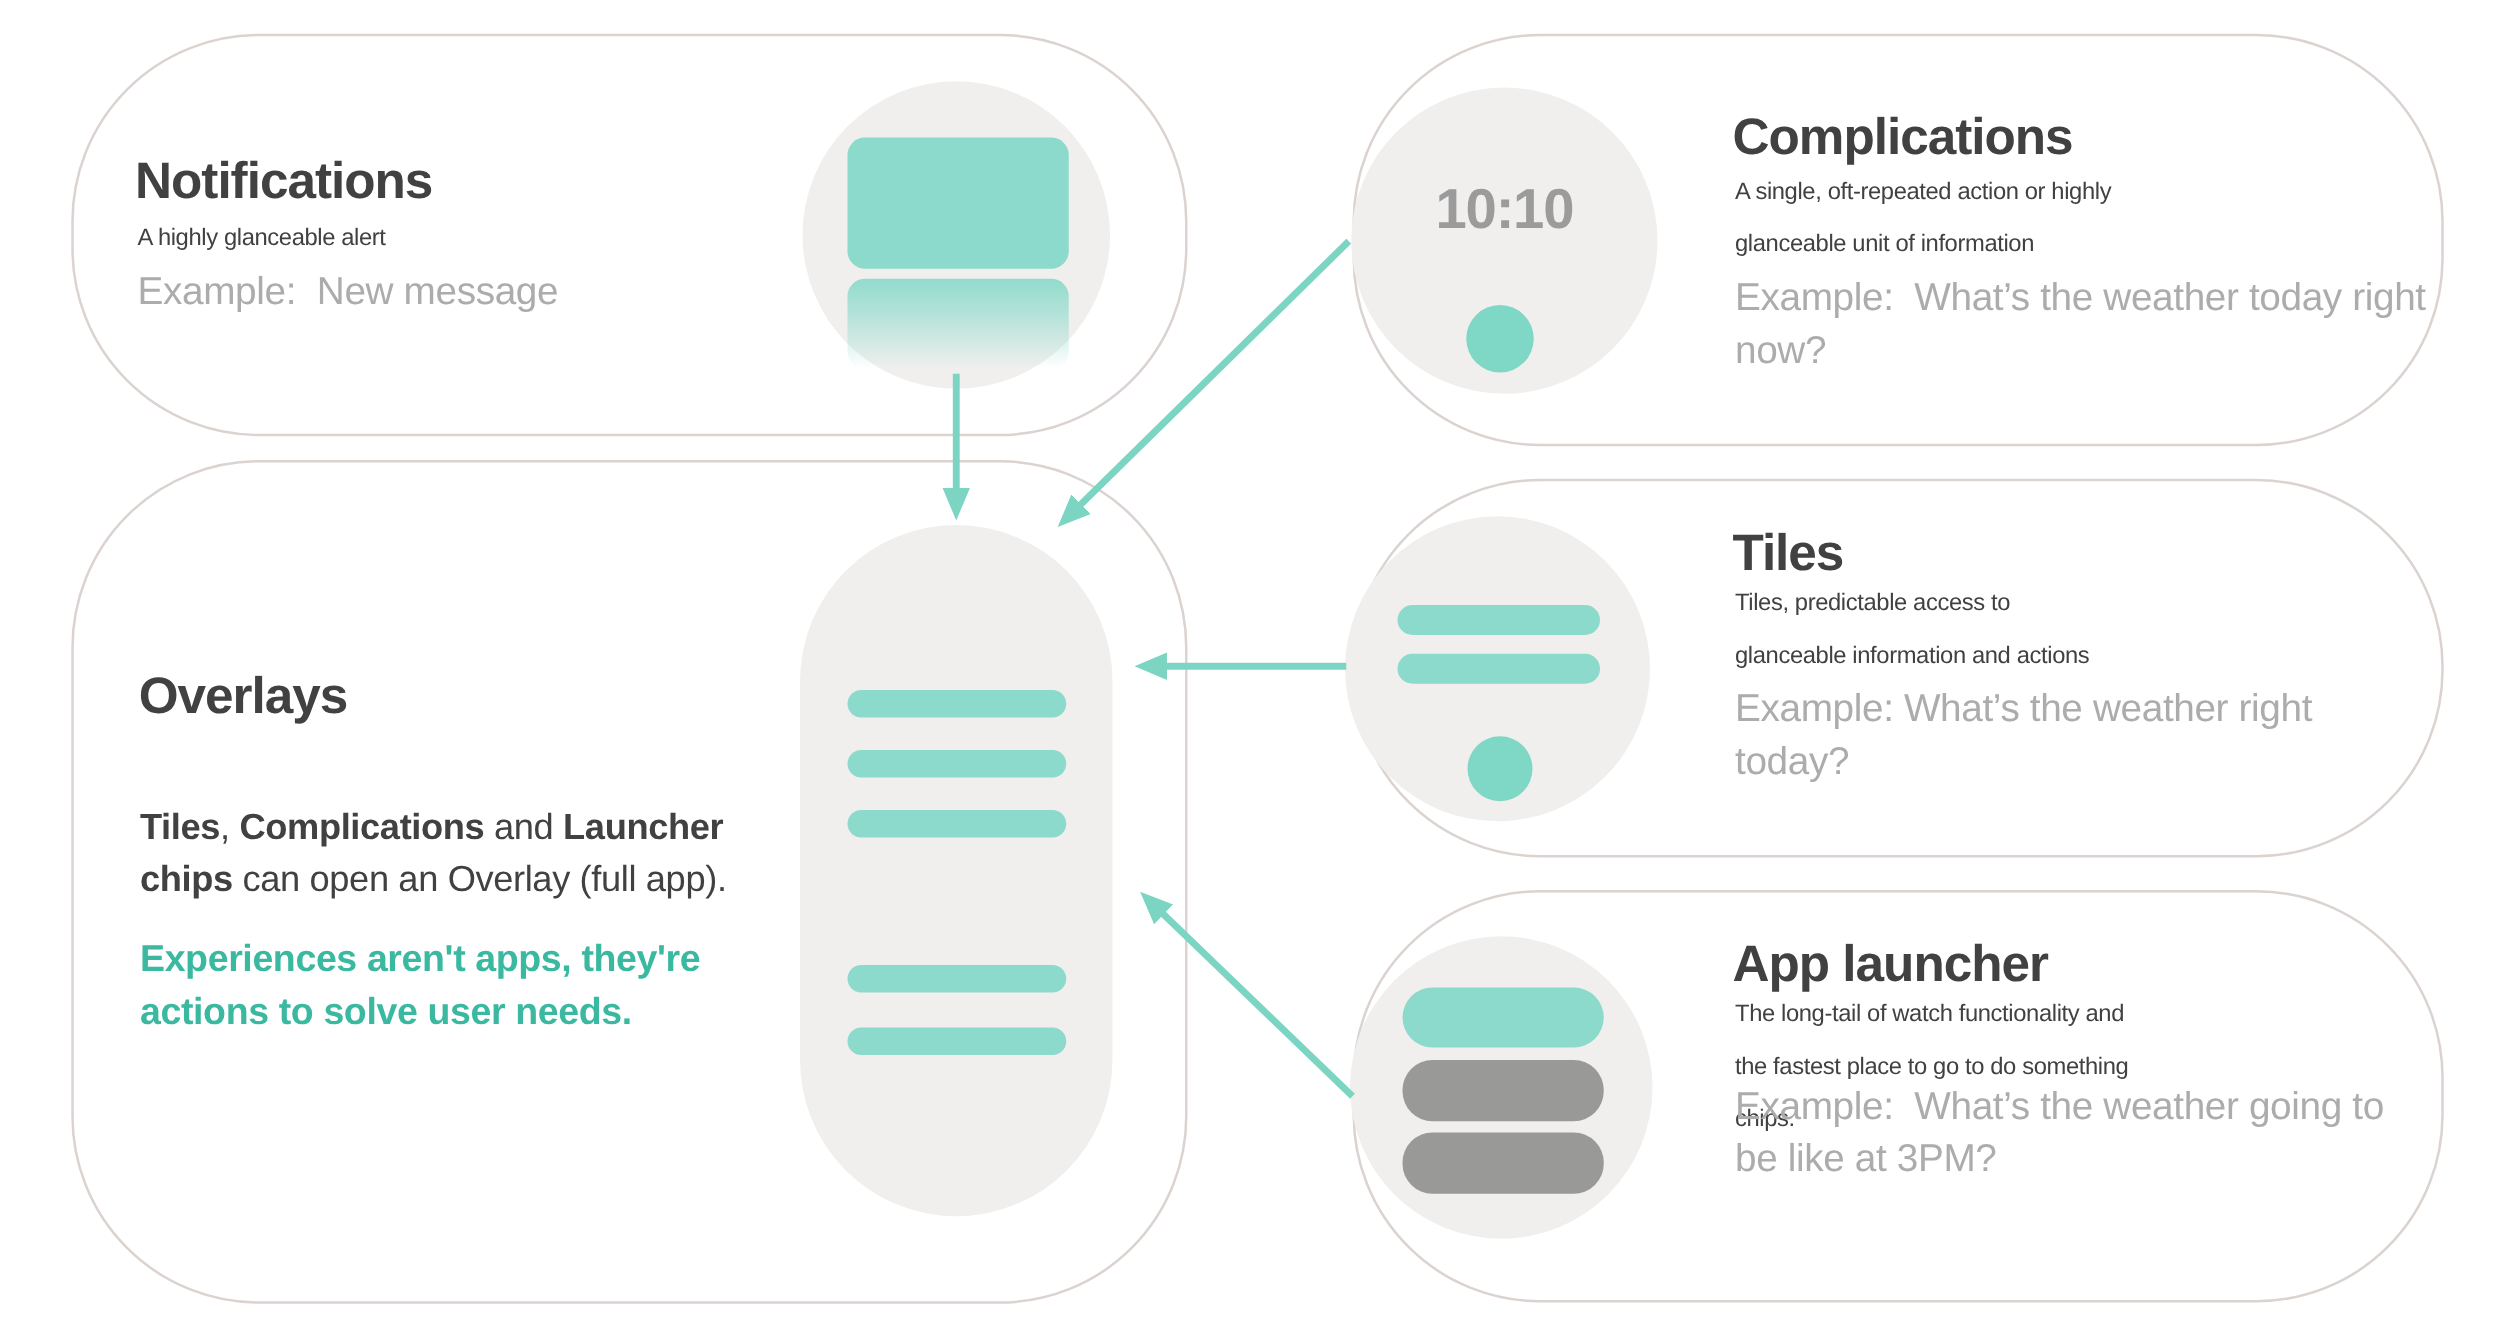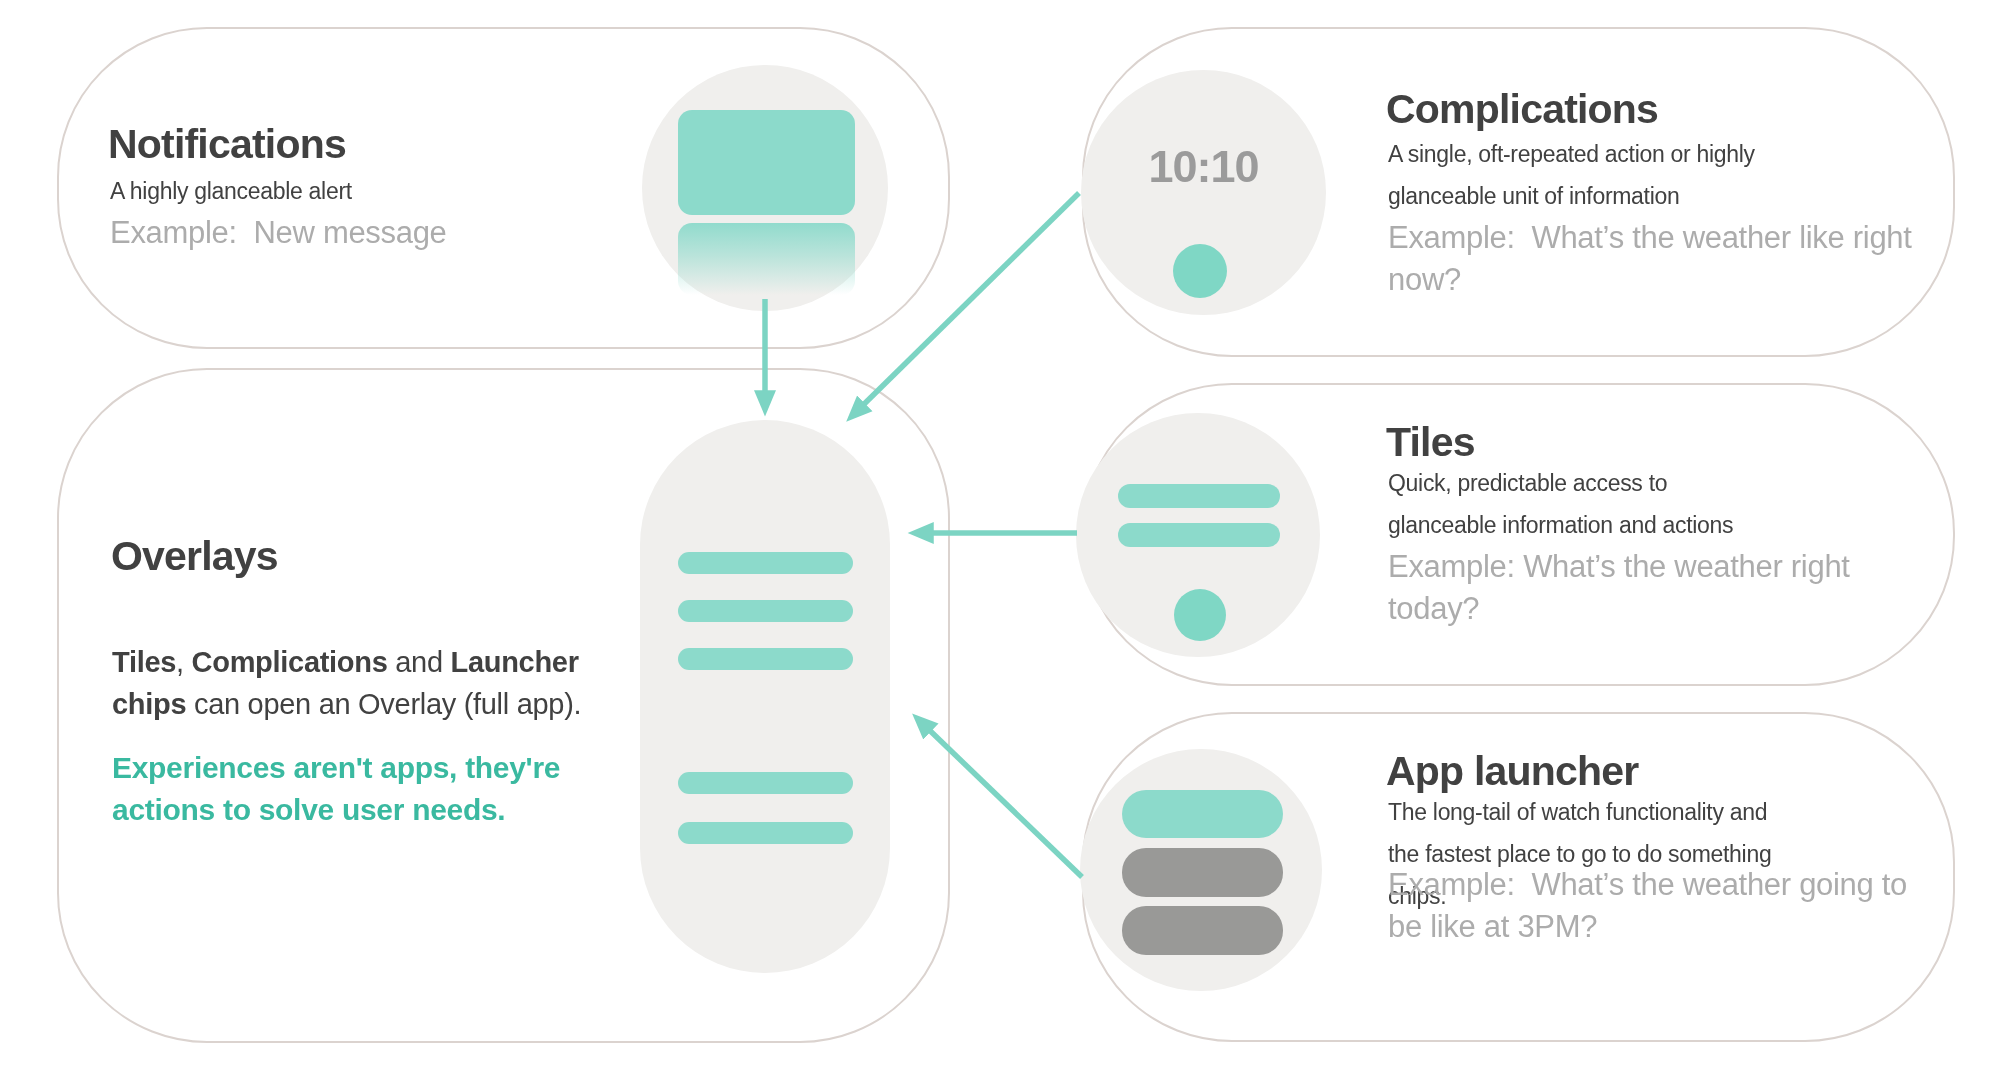--- a/index.html
+++ b/index.html
@@ -15,21 +15,21 @@
   .pill{position:absolute;background:#f0efed;border-radius:125px;}
   .teal{background:#8cdacb;}
   .graypill{background:#999997;}
   .bar{position:absolute;border-radius:12px;}
   .dot{position:absolute;border-radius:50%;background:#7fd7c5;}
   .title{
     position:absolute;font-size:41px;font-weight:600;letter-spacing:-0.8px;
     color:#414141;line-height:46px;white-space:nowrap;
   }
   .desc{
-    position:absolute;font-size:23px;letter-spacing:-0.3px;color:#414141;
+    position:absolute;font-size:19px;letter-spacing:-0.3px;color:#414141;
     line-height:42px;white-space:pre-wrap;
   }
   .example{
     position:absolute;font-size:31px;letter-spacing:-0.3px;color:#acacac;
     line-height:42px;white-space:pre-wrap;
   }
   .callout{
     position:absolute;font-size:30px;font-weight:700;letter-spacing:-0.3px;
     color:#3ab9a0;line-height:42px;white-space:pre-wrap;
   }
@@ -62,29 +62,29 @@
   <div class="wcircle" style="left:642px;top:65px;width:246px;height:246px;"></div>
   <div class="bar teal" style="left:678px;top:110px;width:177px;height:105px;border-radius:14px;"></div>
   <div class="fadebanner" style="left:678px;top:223px;width:177px;height:72px;"></div>
 
   <div class="wcircle" style="left:1081px;top:70px;width:245px;height:245px;"></div>
   <div class="time" style="left:1081px;top:140px;width:245px;">10:10</div>
   <div class="dot" style="left:1173px;top:244px;width:54px;height:54px;"></div>
   <div class="title" style="left:1386px;top:86px;">Complications</div>
   <div class="desc" style="left:1388px;top:133px;width:580px;">A single, oft-repeated action or highly
 glanceable unit of information</div>
-  <div class="example" style="left:1388px;top:217px;width:580px;">Example:  What’s the weather like right
+  <div class="example" style="left:1388px;top:217px;width:580px;">Example:  What’s the weather today right
 now?</div>
 
   <div class="wcircle" style="left:1076px;top:413px;width:244px;height:244px;"></div>
   <div class="bar teal" style="left:1118px;top:484px;width:162px;height:24px;"></div>
   <div class="bar teal" style="left:1118px;top:523px;width:162px;height:24px;"></div>
   <div class="dot" style="left:1174px;top:589px;width:52px;height:52px;"></div>
   <div class="title" style="left:1386px;top:419px;">Tiles</div>
-  <div class="desc" style="left:1388px;top:462px;width:580px;">Quick, predictable access to
+  <div class="desc" style="left:1388px;top:462px;width:580px;">Tiles, predictable access to
 glanceable information and actions</div>
   <div class="example" style="left:1388px;top:546px;width:580px;">Example: What’s the weather right
 today?</div>
 
   <div class="wcircle" style="left:1080px;top:749px;width:242px;height:242px;"></div>
   <div class="bar teal" style="left:1122px;top:790px;width:161px;height:48px;border-radius:24px;"></div>
   <div class="bar graypill" style="left:1122px;top:848px;width:161px;height:49px;border-radius:24px;"></div>
   <div class="bar graypill" style="left:1122px;top:906px;width:161px;height:49px;border-radius:24px;"></div>
   <div class="title" style="left:1386px;top:748px;">App launcher</div>
   <div class="desc" style="left:1388px;top:791px;width:590px;">The long-tail of watch functionality and

